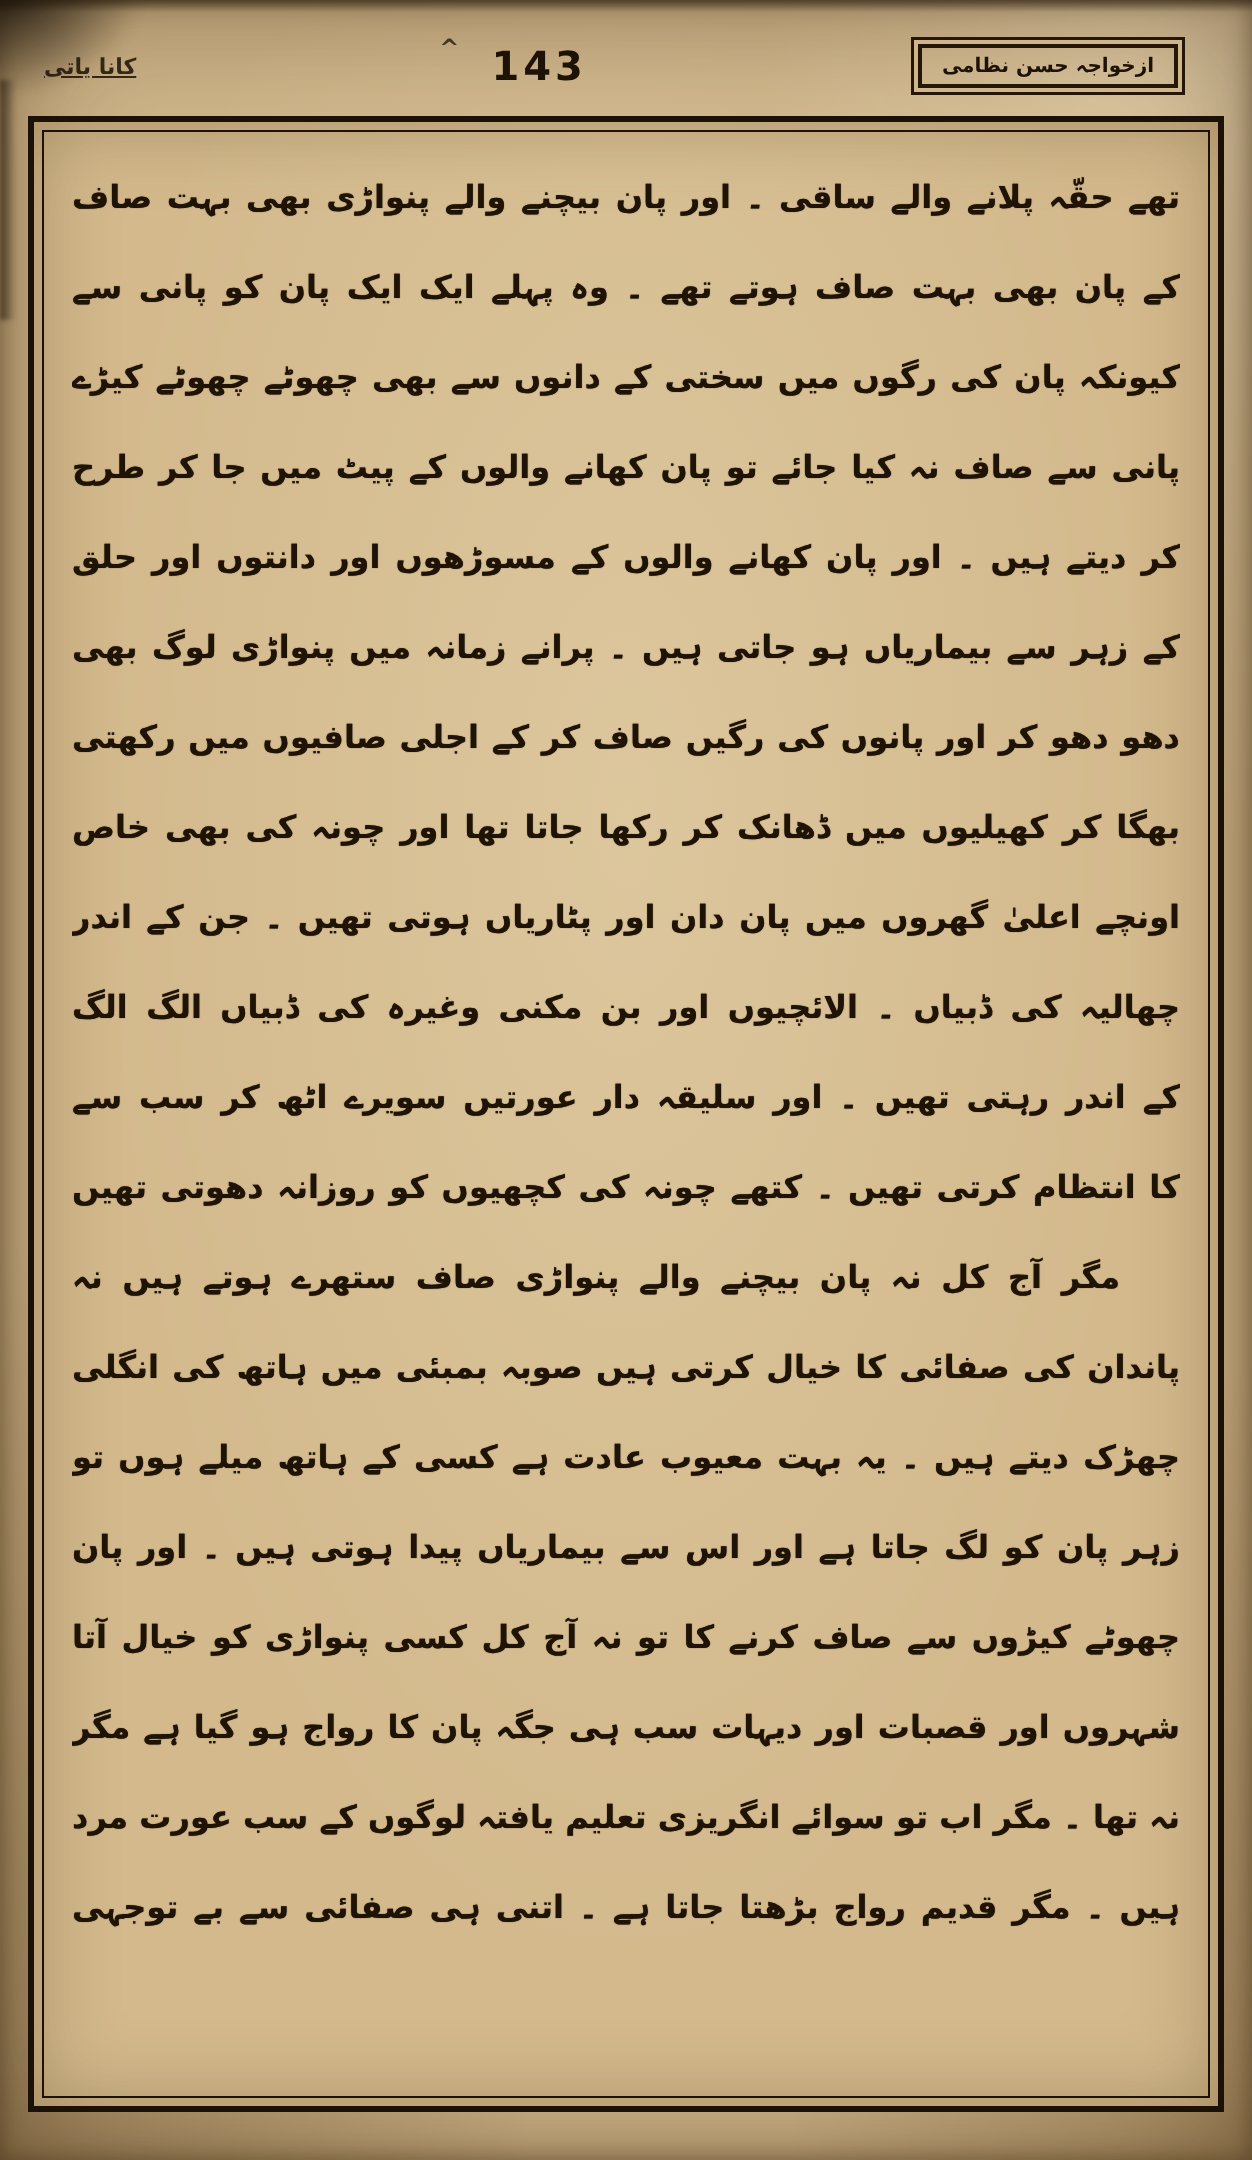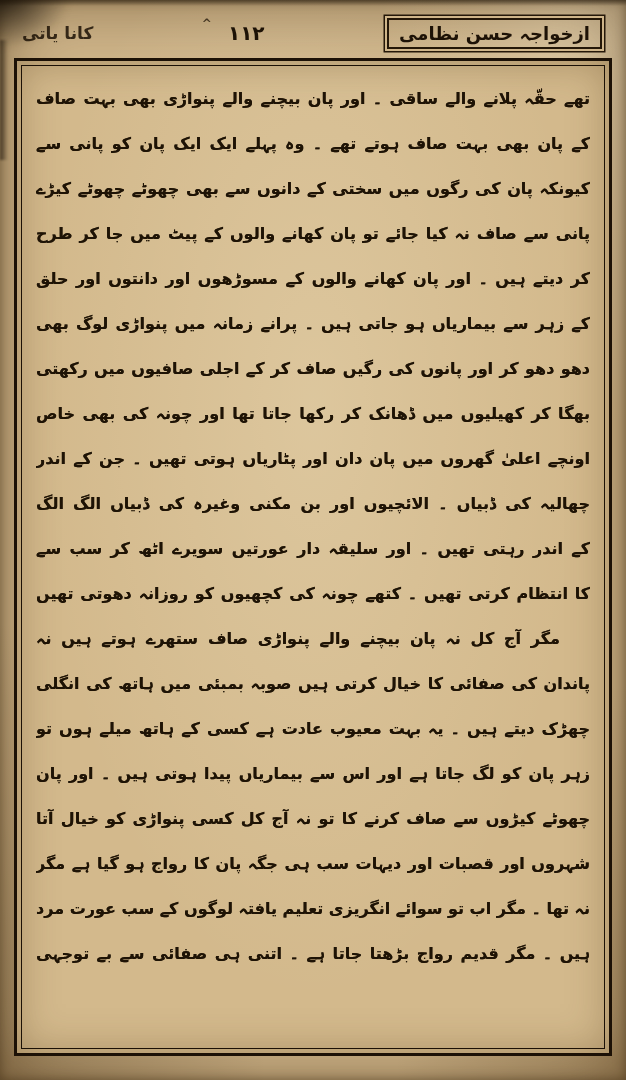--- a/index.html
+++ b/index.html
@@ -29,31 +29,32 @@
 
   
   .header{
     position:absolute;top:12px;left:16px;right:16px;height:42px;
     display:flex;align-items:center;justify-content:space-between;
     color:#1d1206;
   }
   .author-box{
     border:2px solid #241708;
     box-shadow:0 0 0 2px #cfb58a, 0 0 0 3.5px #241708;
-    padding:3px 10px;margin-left:14px;margin-right:8px;
-    font-size:18px;font-weight:700;white-space:nowrap;
+    padding:3px 10px;margin-left:14px;margin-right:21px;
+    font-size:10px;font-weight:700;white-space:nowrap;
   }
   .page-no{
     font-size:20px;font-weight:700;letter-spacing:2px;
     display:flex;align-items:flex-start;gap:14px;
   }
   .page-no .mark{font-size:12px;opacity:.75;transform:translateY(-4px);}
   .right-title{
-    font-size:17px;font-weight:700;opacity:.85;white-space:nowrap;
+    font-size:11px;font-weight:700;opacity:.85;white-space:nowrap;
     margin-left:6px;
+    text-decoration:underline;
   }
 
   
   .frame-outer{
     position:absolute;left:14px;right:14px;top:58px;bottom:24px;
     border:3.5px solid #1c1106;
     background:
       radial-gradient(ellipse at 50% 35%, rgba(255,246,218,.22), rgba(255,246,218,0) 65%),
       #d3b98c;
     box-shadow:inset 0 0 40px rgba(80,54,20,.35);
@@ -86,21 +87,21 @@
 
 <div class="scan">
 
   <div class="corner-shadow"></div>
   <div class="top-edge"></div>
   <div class="left-edge"></div>
 
   <div class="header">
     <div class="author-box">ازخواجہ حسن نظامی</div>
     <div class="page-no">
-      <span>۱۱۲</span>
+      <span>143</span>
       <span class="mark">^</span>
     </div>
     <div class="right-title">کانا یاتی</div>
   </div>
 
   <div class="frame-outer">
     <div class="frame-inner">
       <div class="text-body" id="text-body">
 
       <div class="line">تھے حقّہ پلانے والے ساقی ۔ اور پان بیچنے والے پنواڑی بھی بہت صاف ستھرے سے رہتے تھے ۔ ان</div>

